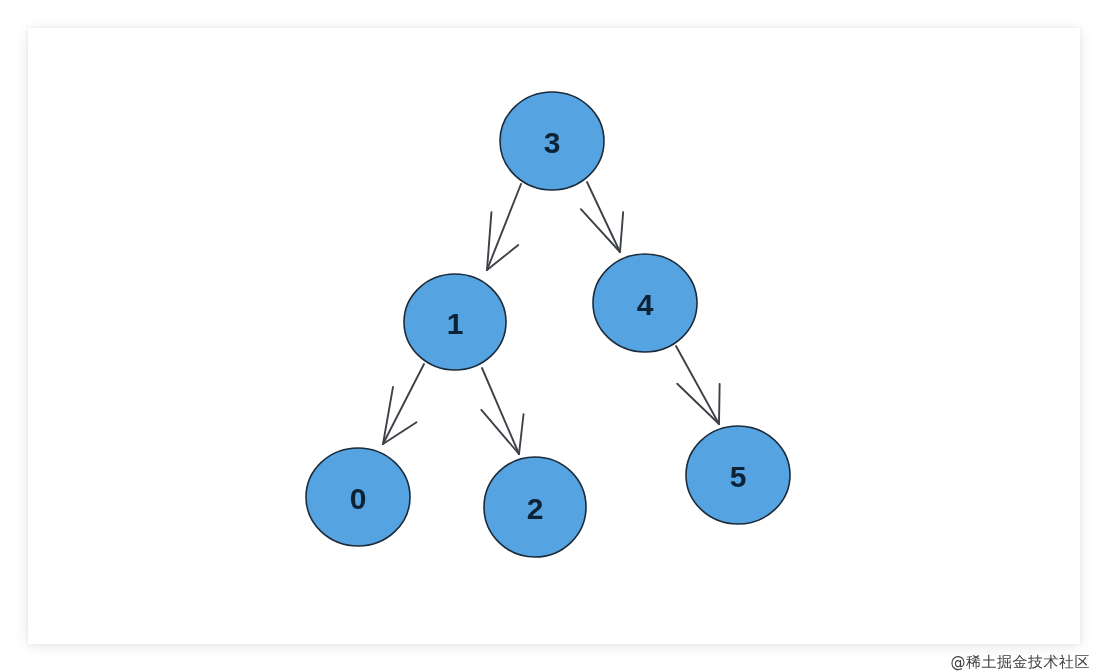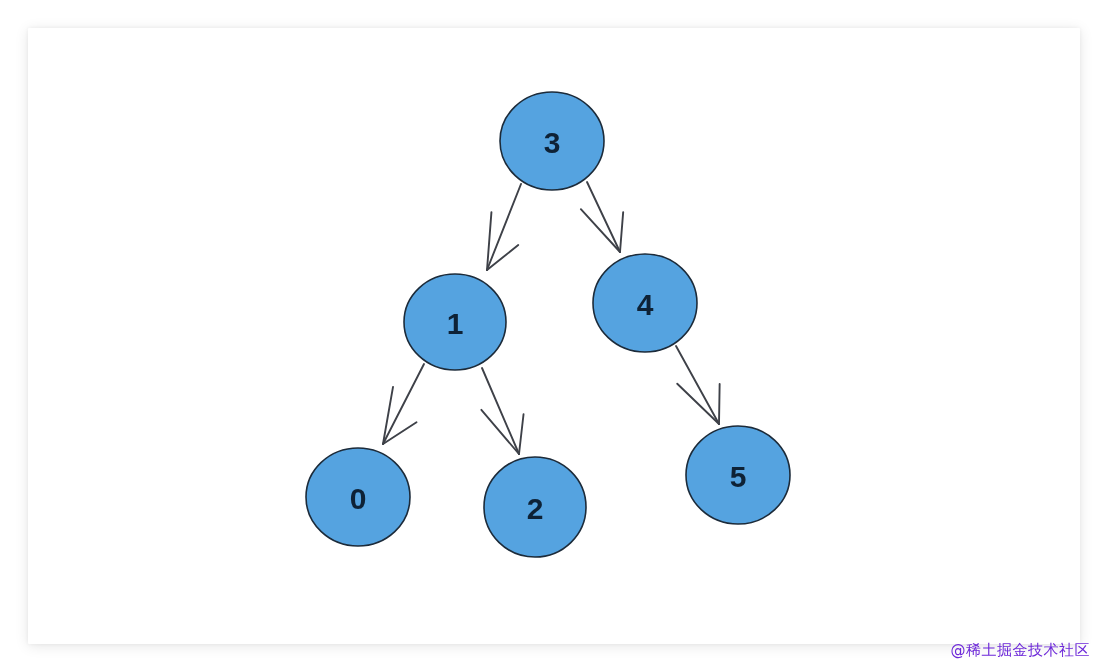--- a/index.html
+++ b/index.html
@@ -78,22 +78,22 @@
     stroke: #3e4148;
     stroke-width: 1.9;
     fill: none;
     stroke-linecap: round;
     stroke-linejoin: round;
   }
 
   #watermark {
     position: absolute;
     right: 18px;
-    bottom: 12px;
-    color: #6d28d9;
+    bottom: 0;
+    color: #404040;
     font-size: 15px;
     font-family: "DejaVu Sans", sans-serif;
     letter-spacing: 0.5px;
     white-space: nowrap;
     user-select: none;
   }
 </style>
 </head>
 <body>
 

